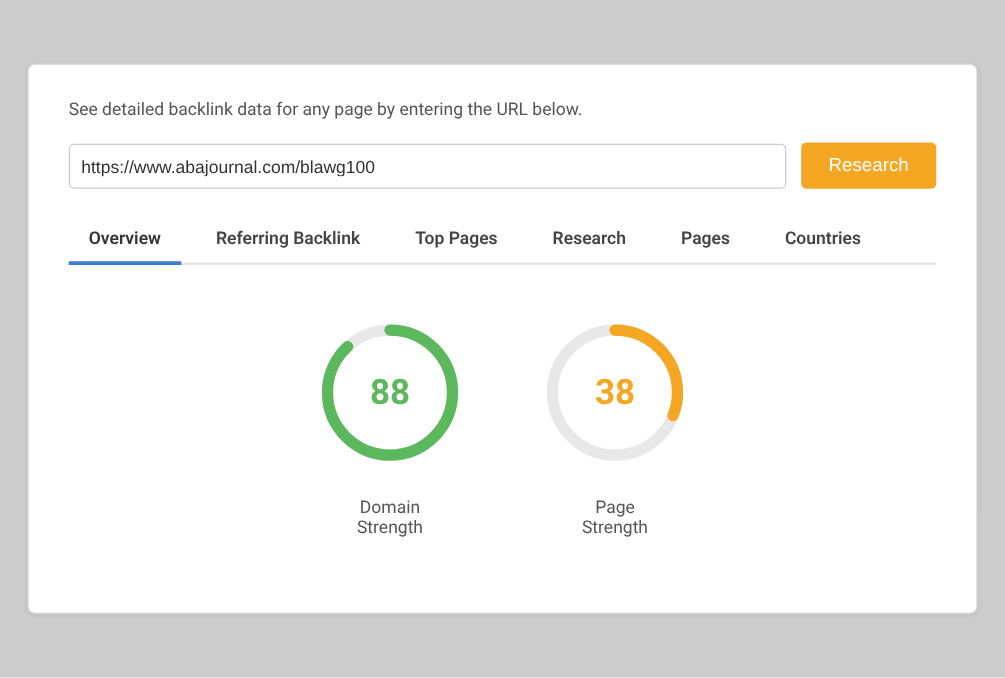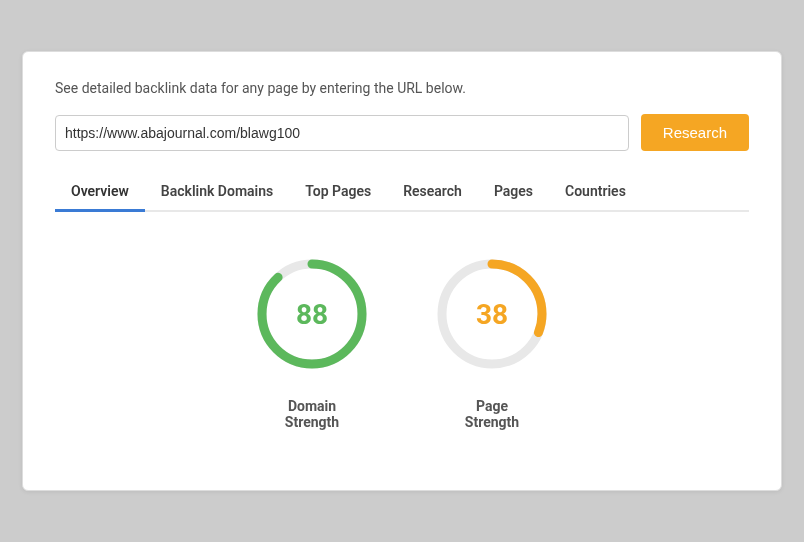--- a/index.html
+++ b/index.html
@@ -59,21 +59,21 @@
       border-radius: 4px;
       padding: 10px 22px;
       font-size: 15px;
       font-weight: 500;
       cursor: pointer;
       white-space: nowrap;
     }
 
     .tabs {
       display: flex;
-      gap: 0;
+      gap: 12px;
       border-bottom: 2px solid #e8e8e8;
       margin-bottom: 32px;
     }
 
     .tab {
       padding: 10px 16px;
       font-size: 14px;
       font-weight: 600;
       color: #444;
       cursor: pointer;
@@ -98,21 +98,21 @@
 
     .metric-item {
       display: flex;
       flex-direction: column;
       align-items: center;
       gap: 24px;
     }
 
     .metric-label {
       font-size: 14px;
-      font-weight: 700;
+      font-weight: 400;
       color: #555;
       text-align: center;
     }
 
     .circle-container {
       position: relative;
       width: 120px;
       height: 120px;
     }
 
@@ -140,21 +140,21 @@
 
   <p class="subtitle">See detailed backlink data for any page by entering the URL below.</p>
 
   <div class="search-row">
     <input type="text" class="url-input" value="https://www.abajournal.com/blawg100" style="">
     <button class="research-btn">Research</button>
   </div>
 
   <nav class="tabs">
     <a class="tab active">Overview</a>
-    <a class="tab">Backlink Domains</a>
+    <a class="tab">Referring Backlink</a>
     <a class="tab">Top Pages</a>
     <a class="tab">Research</a>
     <a class="tab">Pages</a>
     <a class="tab">Countries</a>
   </nav>
 
   <div class="metrics-row">
 
     <div class="metric-item">
       <div class="circle-container">

